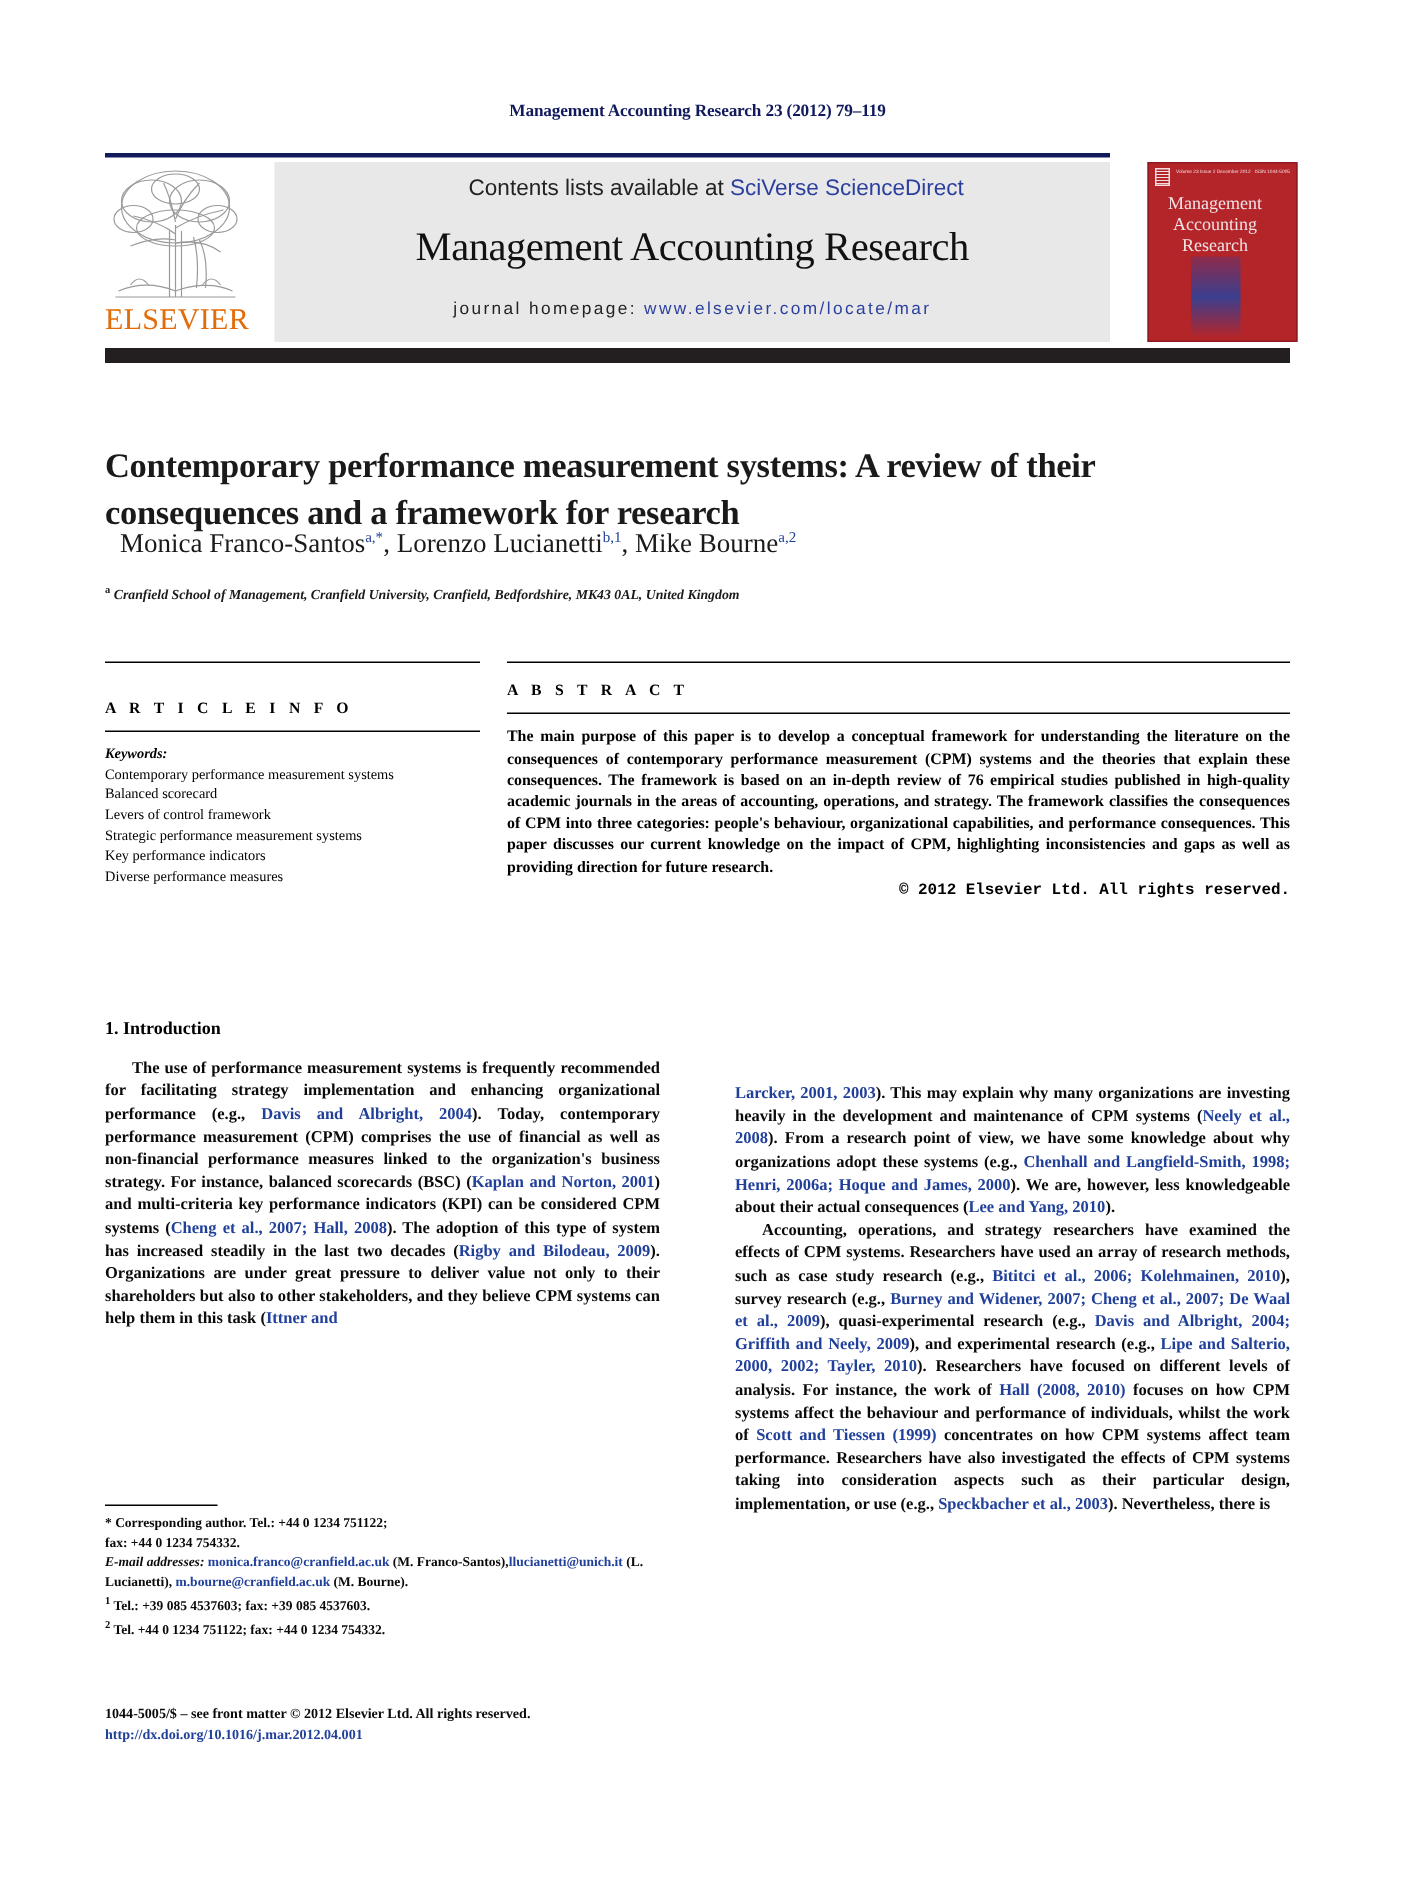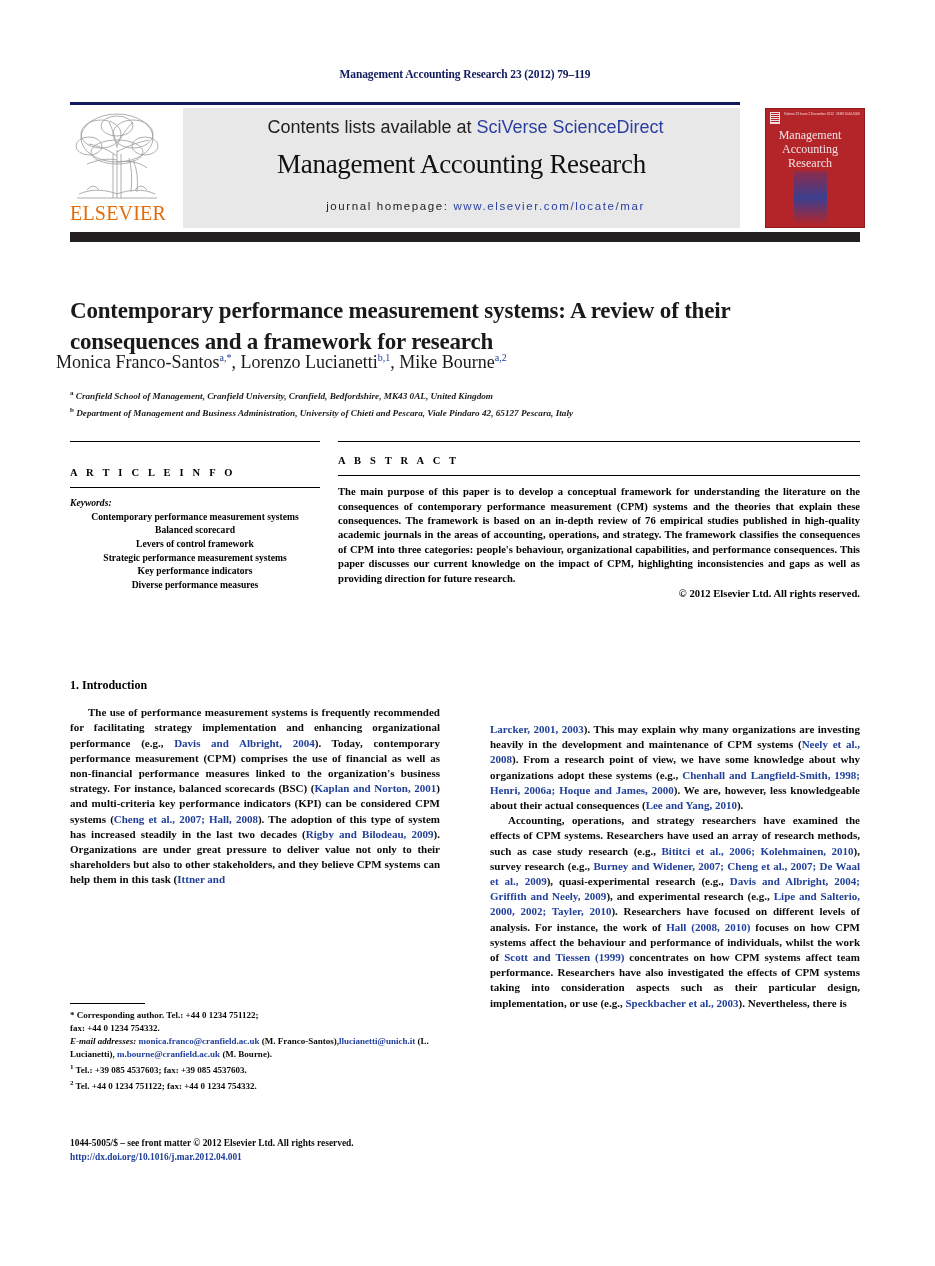--- a/index.html
+++ b/index.html
@@ -74,25 +74,25 @@
   }
   .grey-panel {
     position: absolute;
     left: 113px; top: 0px;
     width: 557px;
     height: 120px;
     background: #e8e8e8;
   }
   .contents-line {
     position: absolute;
-    left: 4px; top: 9px;
+    left: 16px; top: 9px;
     width: 557px;
     text-align: center;
     font-family: "Liberation Sans", sans-serif;
-    font-size: 18px;
+    font-size: 15px;
     color: #222222;
   }
   .contents-line .sd {
     color: #2b3f9e;
   }
   .journal-title {
     position: absolute;
     left: 0; top: 41px;
     width: 557px;
     text-align: center;
@@ -103,21 +103,20 @@
   }
   .homepage-line {
     position: absolute;
     left: 0; top: 92px;
     width: 557px;
     text-align: center;
     font-family: "Liberation Sans", sans-serif;
     font-size: 11.5px;
     color: #222222;
     letter-spacing: 1.6px;
-    padding-left: 24px;
   }
   .homepage-line .url {
     color: #2b3f9e;
   }
 
   
   .cover {
     position: absolute;
     left: 765px; top: 108px;
     width: 100px;
@@ -186,21 +185,21 @@
     left: 70px; top: 280px;
     width: 760px;
     font-family: "Liberation Serif", serif;
     font-size: 23px;
     line-height: 31px;
     color: #1a1a1a;
     letter-spacing: -0.2px;
   }
   .authors {
     position: absolute;
-    left: 56px; top: 352px;
+    left: 80px; top: 352px;
     width: 760px;
     font-family: "Liberation Serif", serif;
     font-size: 18px;
     color: #1a1a1a;
   }
   .authors sup {
     font-size: 10px;
     color: #21409a;
     vertical-align: super;
   }
@@ -262,37 +261,37 @@
   .kw-head {
     margin-top: 8px;
     font-style: italic;
     font-weight: bold;
     font-size: 9.6px;
     line-height: 13.6px;
   }
   .kw-list {
     font-size: 9.6px;
     line-height: 13.6px;
-    font-weight: bold;
-    text-align: center;
+    font-weight: normal;
   }
   .abstract-text {
     margin-top: 9px;
     font-family: "Liberation Serif", serif;
     font-size: 10.6px;
     line-height: 14.4px;
     text-align: justify;
     font-weight: bold;
     color: #000;
   }
   .copyright {
     margin-top: 2px;
     text-align: right;
     font-size: 10.6px;
     font-weight: bold;
+    font-family: Liberation Mono, monospace;
   }
 
   
   .body-col {
     position: absolute;
     top: 678px;
     width: 370px;
     font-family: "Liberation Serif", serif;
     font-size: 11px;
     line-height: 15.2px;
@@ -422,21 +421,20 @@
   </div>
 
   <div class="dark-band"></div>
 
   <h1 class="article-title">Contemporary performance measurement systems: A review of their consequences and a framework for research</h1>
 
   <div class="authors"><span>Monica Franco-Santos</span><sup>a,*</sup>, <span>Lorenzo Lucianetti</span><sup>b,1</sup>, <span>Mike Bourne</span><sup>a,2</sup></div>
 
   <div class="affiliations">
       <div><sup>a</sup> Cranfield School of Management, Cranfield University, Cranfield, Bedfordshire, MK43 0AL, United Kingdom</div>
-      <div><sup>b</sup> Department of Management and Business Administration, University of Chieti and Pescara, Viale Pindaro 42, 65127 Pescara, Italy</div>
     </div>
 
   <div class="hdr-rule-left"></div>
   <div class="hdr-rule-right"></div>
 
   <div class="info-col">
     <div class="sec-label">A R T I C L E    I N F O</div>
     <div class="sec-underline"></div>
     <div class="kw-head">Keywords:</div>
     <div class="kw-list">

